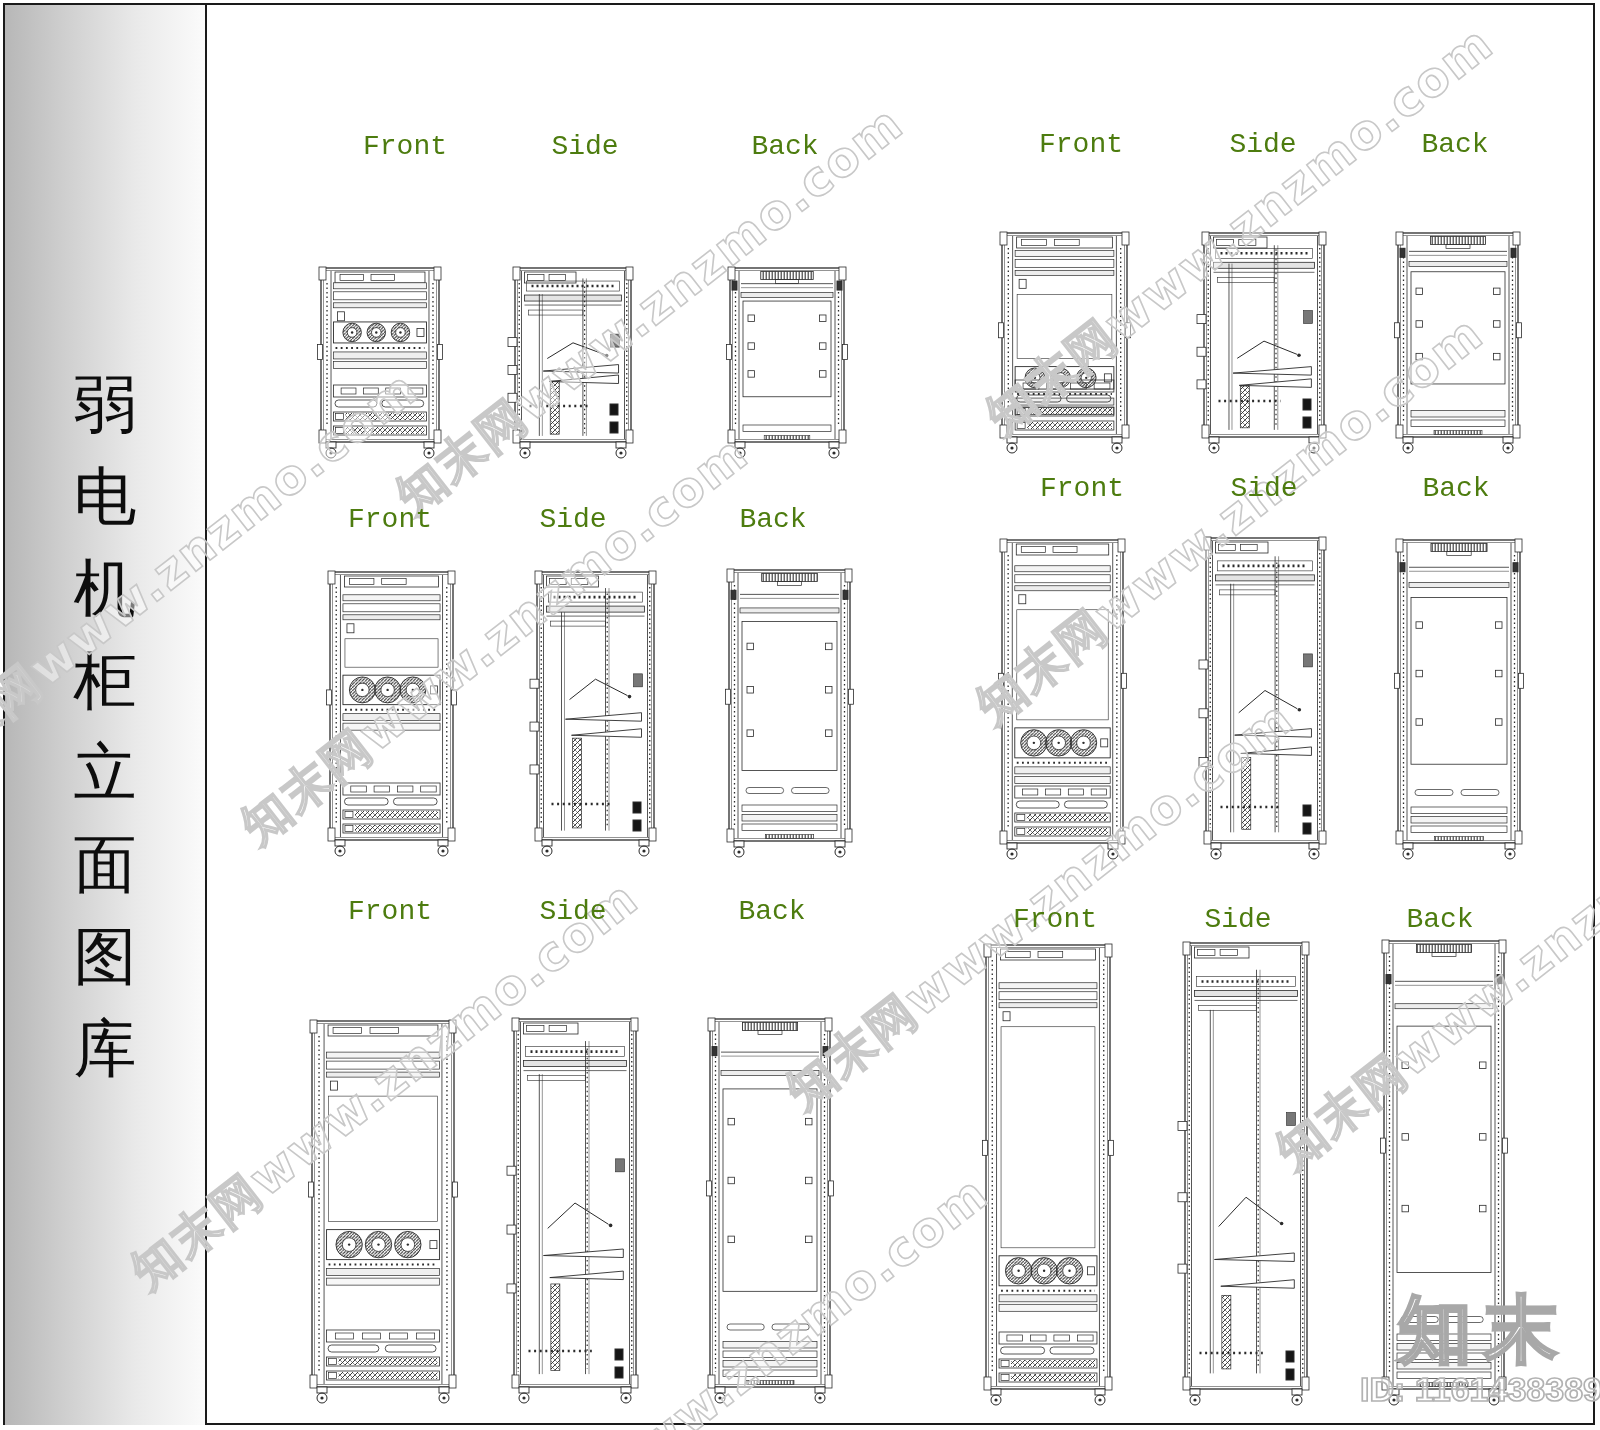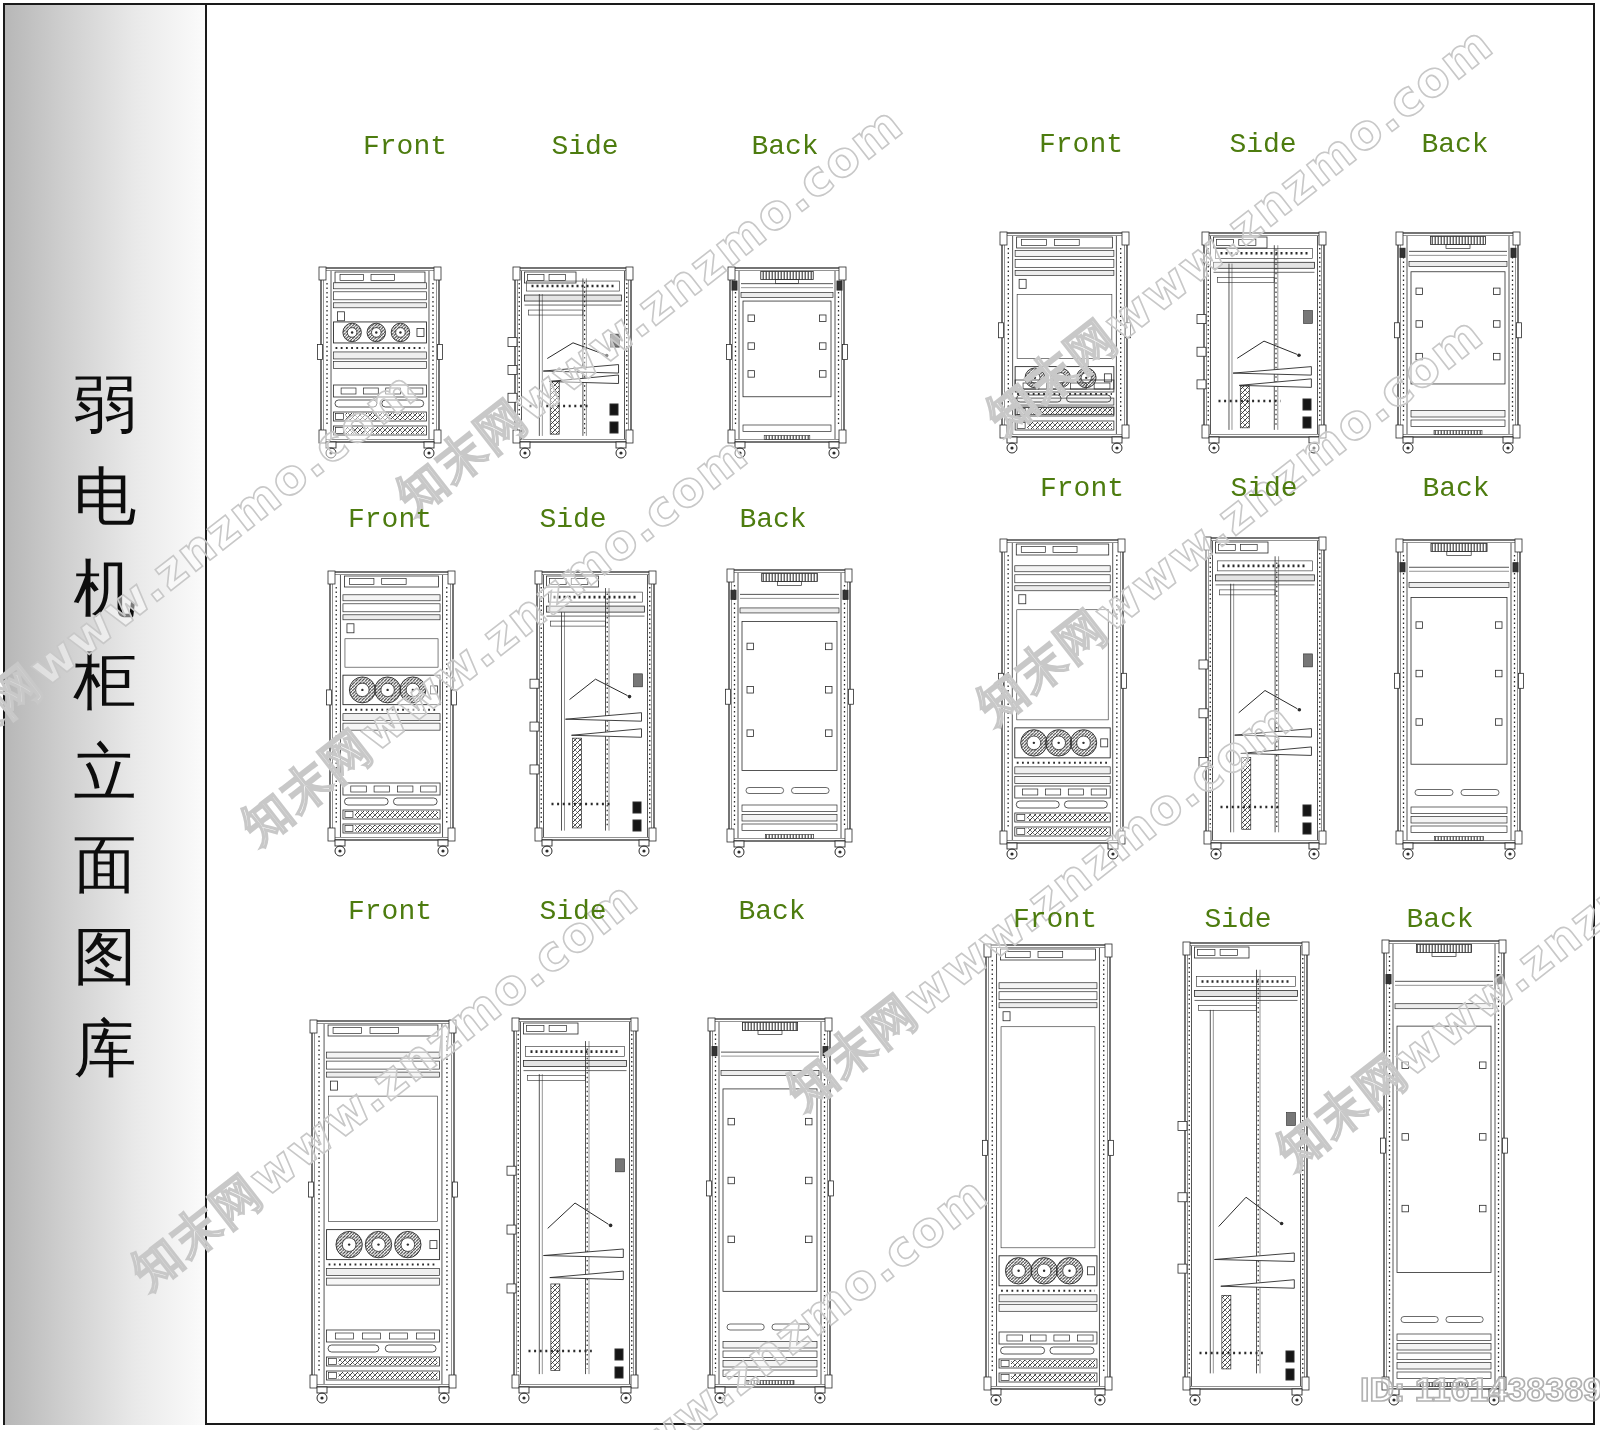--- a/index.html
+++ b/index.html
@@ -866,20 +866,21 @@
   <div class="vlabel" style="left: 1082px; top: 472px;">Front</div>
   <div class="vlabel" style="left: 1264px; top: 472px;">Side</div>
   <div class="vlabel" style="left: 1456px; top: 472px;">Back</div>
   <div class="vlabel" style="left: 390px; top: 895px;">Front</div>
   <div class="vlabel" style="left: 573px; top: 895px;">Side</div>
   <div class="vlabel" style="left: 772px; top: 895px;">Back</div>
   <div class="vlabel" style="left: 1055px; top: 903px;">Front</div>
   <div class="vlabel" style="left: 1238px; top: 903px;">Side</div>
   <div class="vlabel" style="left: 1440px; top: 903px;">Back</div>
 
+  <div class="brand">知末</div>
   <div class="page-id">ID: 1161438389</div>
 <div class="wm" style="left: 165px; top: 575px;">知末网www.znzmo.com</div>
     <div class="wm" style="left: 650px; top: 310px;">知末网www.znzmo.com</div>
     <div class="wm" style="left: 1240px; top: 230px;">知末网www.znzmo.com</div>
     <div class="wm" style="left: 495px; top: 640px;">知末网www.znzmo.com</div>
     <div class="wm" style="left: 1230px; top: 520px;">知末网www.znzmo.com</div>
     <div class="wm" style="left: 385px; top: 1085px;">知末网www.znzmo.com</div>
     <div class="wm" style="left: 1040px; top: 905px;">知末网www.znzmo.com</div>
     <div class="wm" style="left: 1530px; top: 965px;">知末网www.znzmo.com</div>
     <div class="wm" style="left: 735px; top: 1380px;">知末网www.znzmo.com</div>

